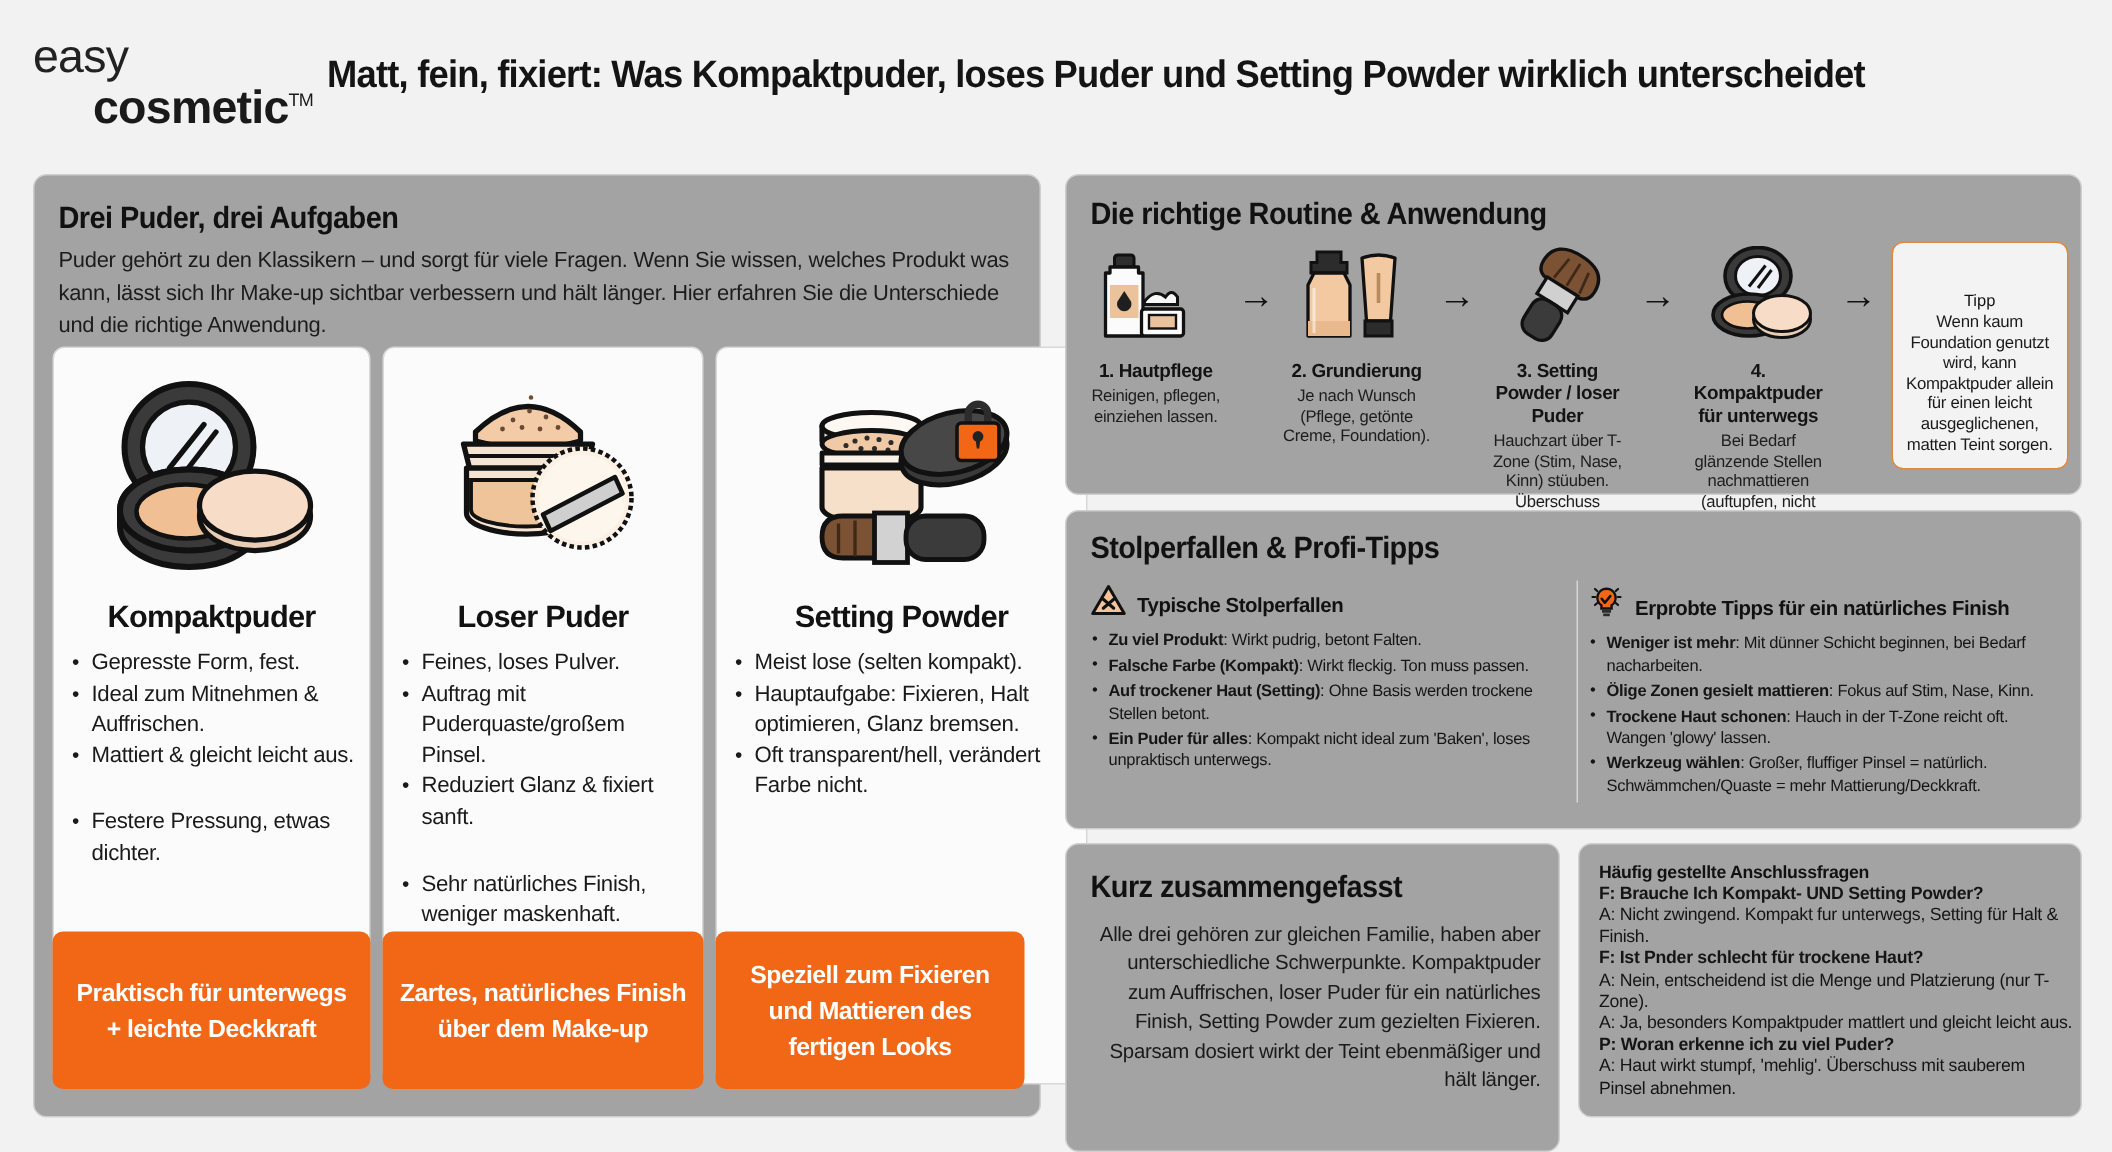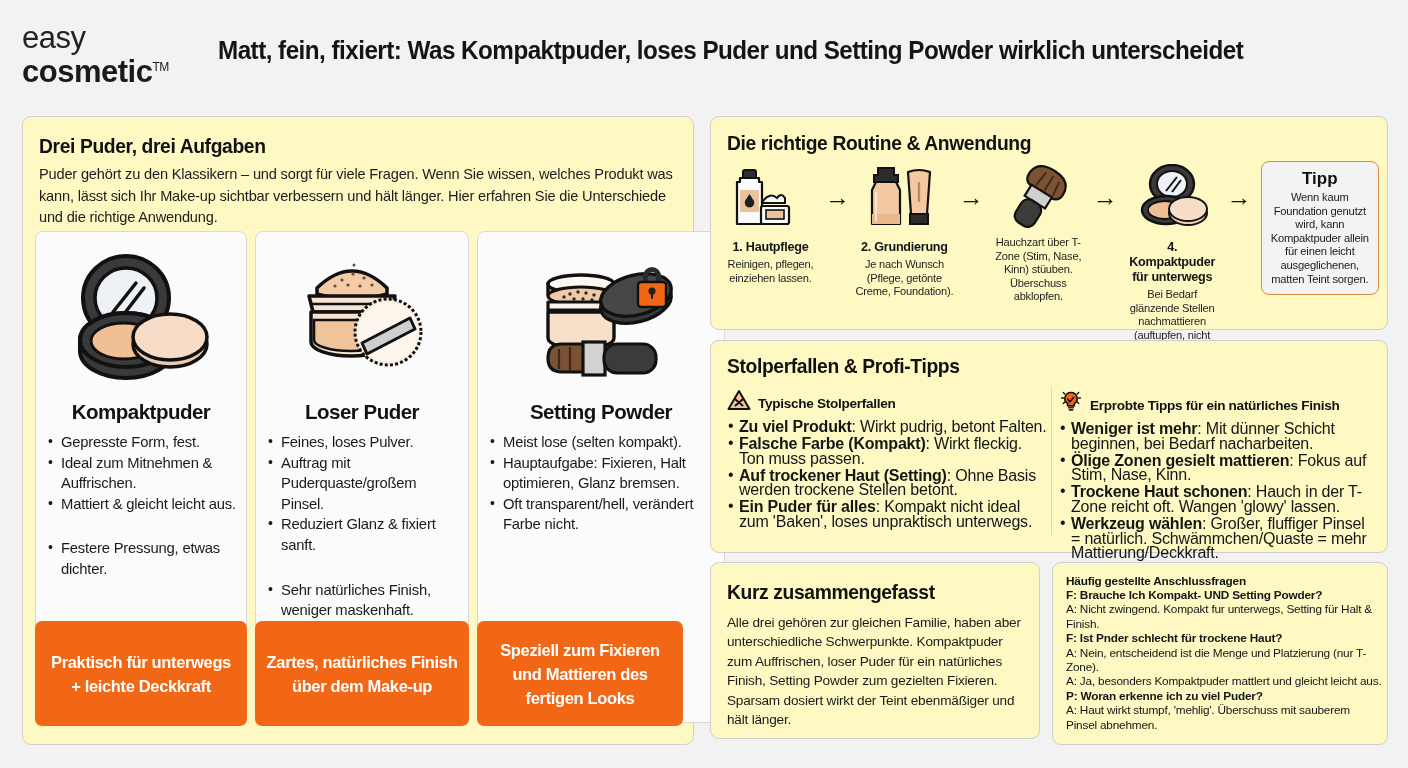--- a/index.html
+++ b/index.html
@@ -15,33 +15,33 @@
 
   
   .header { position: absolute; left: 0; top: 0; width: 1408px; height: 102px; }
   .logo { position: absolute; left: 22px; top: 22px; line-height: 1; }
   .logo .l1 {
     font-size: 31px; letter-spacing: -0.5px; color: #222;
     font-weight: 400; display: block;
   }
   .logo .l2 {
     font-size: 31px; letter-spacing: -0.5px; color: #1a1a1a;
-    font-weight: 700; display: block; margin-top: 3px;
+    font-weight: 700; display: block; margin-top: 3px; margin-left: 40px;
   }
   .logo .tm { font-size: 12px; vertical-align: super; font-weight: 400; }
   .maintitle {
     position: absolute; left: 218px; top: 36px; width: 1180px;
     font-size: 25.5px; font-weight: 700; color: #141414;
     letter-spacing: -0.55px; white-space: nowrap;
     transform: scaleX(0.95); transform-origin: left center;
   }
 
   
   .panel {
-    position: absolute; background: #fef9c3;
+    position: absolute; background: #a3a3a3;
     border: 1.4px solid #cfcfcf; border-radius: 9px;
   }
   .panel-title {
     font-size: 20.5px; font-weight: 700; color: #111;
     letter-spacing: -0.4px; transform: scaleX(0.94);
     transform-origin: left center;
   }
 
   
   #left-panel { left: 22px; top: 116px; width: 672px; height: 629px; }
@@ -106,43 +106,43 @@
   }
   .arrow {
     width: 38px; display: flex; align-items: center; justify-content: center;
     height: 72px; font-size: 25px; color: #111; line-height: 1;
   }
   .tipbox {
     width: 128px; border: 1.6px solid #e08a3c; border-radius: 8px;
     background: #f3f3f3; padding: 7px 6px 8px; text-align: center;
     margin-left: 4px;
   }
-  .tipbox .tt { font-size: 17px; font-weight: 700; color: #111; }
+  .tipbox .tt { font-size: 11px; font-weight: 400; color: #111; margin-top: 26px; }
   .tipbox .tb {
     margin-top: 2px; font-size: 11.2px; line-height: 13.6px;
     color: #1a1a1a; letter-spacing: -0.2px;
   }
 
   
   #pitfalls-panel { left: 710px; top: 340px; width: 678px; height: 213px; padding-left: 18px; }
   #pitfalls-title { position: absolute; left: 16px; top: 13px; }
   .col-left  { position: absolute; left: 16px;  top: 48px; width: 320px; }
   .col-right { position: absolute; left: 348px; top: 48px; width: 316px; }
   .vdiv { position: absolute; left: 340px; top: 46px; width: 1px; height: 148px; background: #d6d6d6; }
   .subhead { display: flex; align-items: flex-end; gap: 7px; }
   .subhead .lbl {
     font-size: 13.6px; font-weight: 700; color: #111; letter-spacing: -0.3px;
   }
-  .tiplist { margin-top: 9px; font-size: 16px; line-height: 14.6px; color: #151515; letter-spacing: -0.2px; }
+  .tiplist { margin-top: 9px; font-size: 11px; line-height: 14.6px; color: #151515; letter-spacing: -0.2px; }
   .tiplist li { list-style: none; position: relative; padding-left: 12px; margin-bottom: 2.5px; }
   .tiplist li::before { content: "•"; position: absolute; left: 1px; top: -1px; }
   .tiplist b { font-weight: 700; }
 
   
-  #summary-panel { left: 710px; top: 562px; width: 330px; height: 177px; }
+  #summary-panel { left: 710px; top: 562px; width: 330px; height: 206px; text-align: right; }
   #summary-title { position: absolute; left: 16px; top: 17px; }
   #summary-body {
     position: absolute; left: 16px; top: 50px; width: 300px;
     font-size: 13.6px; line-height: 19.4px; color: #1a1a1a; letter-spacing: -0.2px;
   }
 
   
   #faq-panel { left: 1052px; top: 562px; width: 336px; height: 183px; }
   #faq-head {
     position: absolute; left: 13px; top: 11px;
@@ -318,20 +318,21 @@
             <g transform="rotate(32 46 33)">
               <path d="M46 2 q20 0 20 16 q0 8 -8 9 l-24 0 q-8 -1 -8 -9 q0 -16 20 -16 z" fill="#7b5233" stroke="#111" stroke-width="2.2"></path>
               <line x1="40" y1="8" x2="38" y2="24" stroke="#3e2817" stroke-width="1.8"></line>
               <line x1="48" y1="7" x2="48" y2="24" stroke="#3e2817" stroke-width="1.8"></line>
               <line x1="56" y1="9" x2="58" y2="24" stroke="#3e2817" stroke-width="1.8"></line>
               <rect x="34" y="26" width="24" height="13" fill="#d0d0d0" stroke="#111" stroke-width="2.2"></rect>
               <rect x="35" y="39" width="22" height="26" rx="8" fill="#3b3b3b" stroke="#111" stroke-width="2.2"></rect>
             </g>
           </svg>
         </div>
+        <div class="step-name">3. Setting Powder / loser Puder</div>
         <div class="step-desc">Hauchzart über T-Zone (Stim, Nase, Kinn) stüuben. Überschuss abklopfen.</div>
       </div>
 
       <div class="arrow">→</div>
 
       <div class="step">
         <div class="step-ico">
           <svg width="92" height="66" viewBox="0 0 92 66">
             <ellipse cx="46" cy="20" rx="22" ry="19" fill="#3a3a3a" stroke="#111" stroke-width="2.4"></ellipse>
             <ellipse cx="46" cy="20" rx="15" ry="13" fill="#eef2f6" stroke="#111" stroke-width="2"></ellipse>

